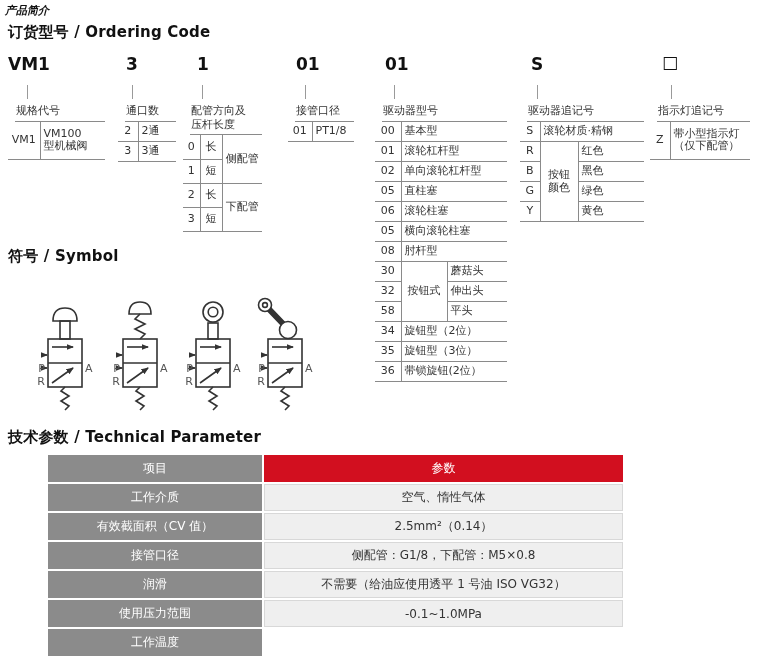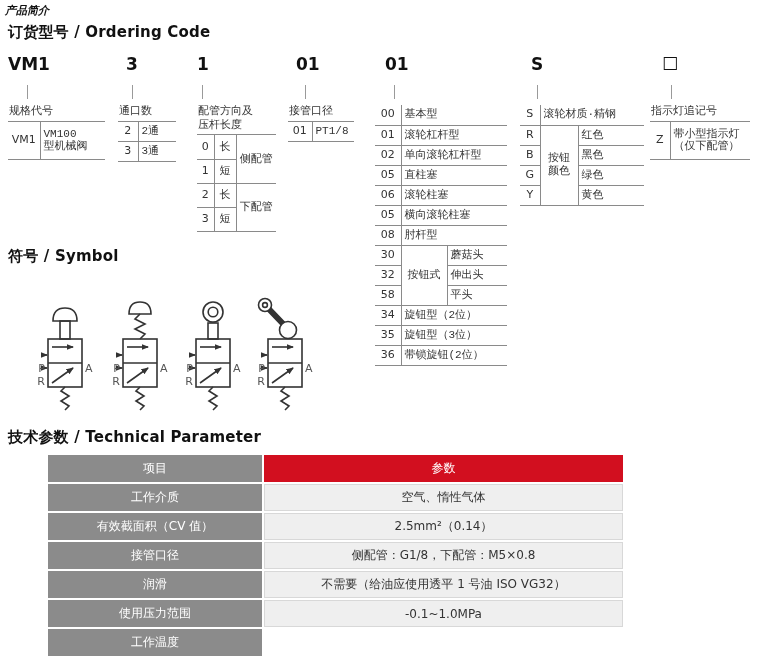--- a/index.html
+++ b/index.html
@@ -16,28 +16,28 @@
     width:760px;height:668px;position:relative;overflow:hidden;
     font-family:"DejaVu Sans","Liberation Sans",sans-serif;color:var(--ink);
   }
   .abs{position:absolute;}
   .corner{font-size:11px;font-weight:bold;color:#111;font-style:italic;}
   .sec-title{font-size:15px;font-weight:bold;color:#111;letter-spacing:0.2px;}
   .code-char{font-size:17px;font-weight:bold;color:#111;}
   .tick{width:1px;height:14px;background:#9a9a9a;}
   
   .mini{position:absolute;font-size:11px;color:var(--txt);line-height:1.15;}
-  .mini .mini-title{padding:0 0 3px 1px;border-bottom:1px solid var(--line);white-space:nowrap;}
+  .mini .mini-title{padding:0 0 3px 1px;border-bottom:1px solid var(--line);white-space:nowrap;margin-left:7px;}
   .mini .mini-title.noline{border-bottom:none;padding-bottom:1px;}
   .mini table{border-collapse:collapse;width:100%;}
   .mini td{
     border-bottom:1px solid var(--line);
     padding:1px 3px;height:20px;vertical-align:middle;white-space:nowrap;
   }
-  .mini td.vl{border-left:1px solid var(--line);font-family:Liberation Mono, monospace;}
+  .mini td.vl{border-left:1px solid var(--line);}
   .mini td.ctr{text-align:center;}
   .mini td.h24{height:24px;}
   .mini td.tall{height:38px;}
   
   .valve{position:absolute;}
   .valve svg{display:block;}
   
   .tech{position:absolute;left:8px;top:455px;width:615px;}
   .tech-row{display:flex;margin-bottom:2px;height:27px;padding-left:40px;}
   .tech-label{
@@ -104,21 +104,21 @@
       <td class="vl">2通</td>
     </tr>
     <tr>
       <td class="ctr">3</td>
       <td class="vl">3通</td>
     </tr>
   </tbody>
     </table>
 </div>
 
-<div class="mini" style="left:197px;top:105px;width:79px">
+<div class="mini" style="left:183px;top:105px;width:79px">
   <div class="mini-title noline">配管方向及</div>
   <div class="mini-title">压杆长度</div>
   <table>
       <tbody>
     <tr>
       <td class="ctr h24" style="width:17px">0</td>
       <td class="vl ctr h24" style="width:22px">长</td>
       <td class="vl ctr" rowspan="2">侧配管</td>
     </tr>
     <tr>
@@ -144,20 +144,21 @@
       <tbody>
     <tr>
       <td class="ctr" style="width:24px">01</td>
       <td class="vl">PT1/8</td>
     </tr>
   </tbody>
     </table>
 </div>
 
 <div class="mini" style="left:375px;top:105px;width:132px">
+  <div class="mini-title">驱动器型号</div>
   <table>
       <tbody>
     <tr>
           <td class="ctr" style="width:26px">00</td>
           <td class="vl" colspan="2">基本型</td>
         </tr>
     <tr>
           <td class="ctr">01</td>
           <td class="vl" colspan="2">滚轮杠杆型</td>
         </tr>
@@ -204,20 +205,21 @@
         </tr>
     <tr>
           <td class="ctr">36</td>
           <td class="vl" colspan="2">带锁旋钮(2位）</td>
         </tr>
   </tbody>
     </table>
 </div>
 
 <div class="mini" style="left:520px;top:105px;width:124px">
+  <div class="mini-title">驱动器追记号</div>
   <table>
       <tbody>
     <tr>
       <td class="ctr" style="width:20px">S</td>
       <td class="vl" colspan="2">滚轮材质·精钢</td>
     </tr>
     <tr>
       <td class="ctr">R</td>
       <td class="vl ctr" rowspan="4" style="width:38px"><span>按钮</span><br><span>颜色</span></td>
       <td class="vl">红色</td>

